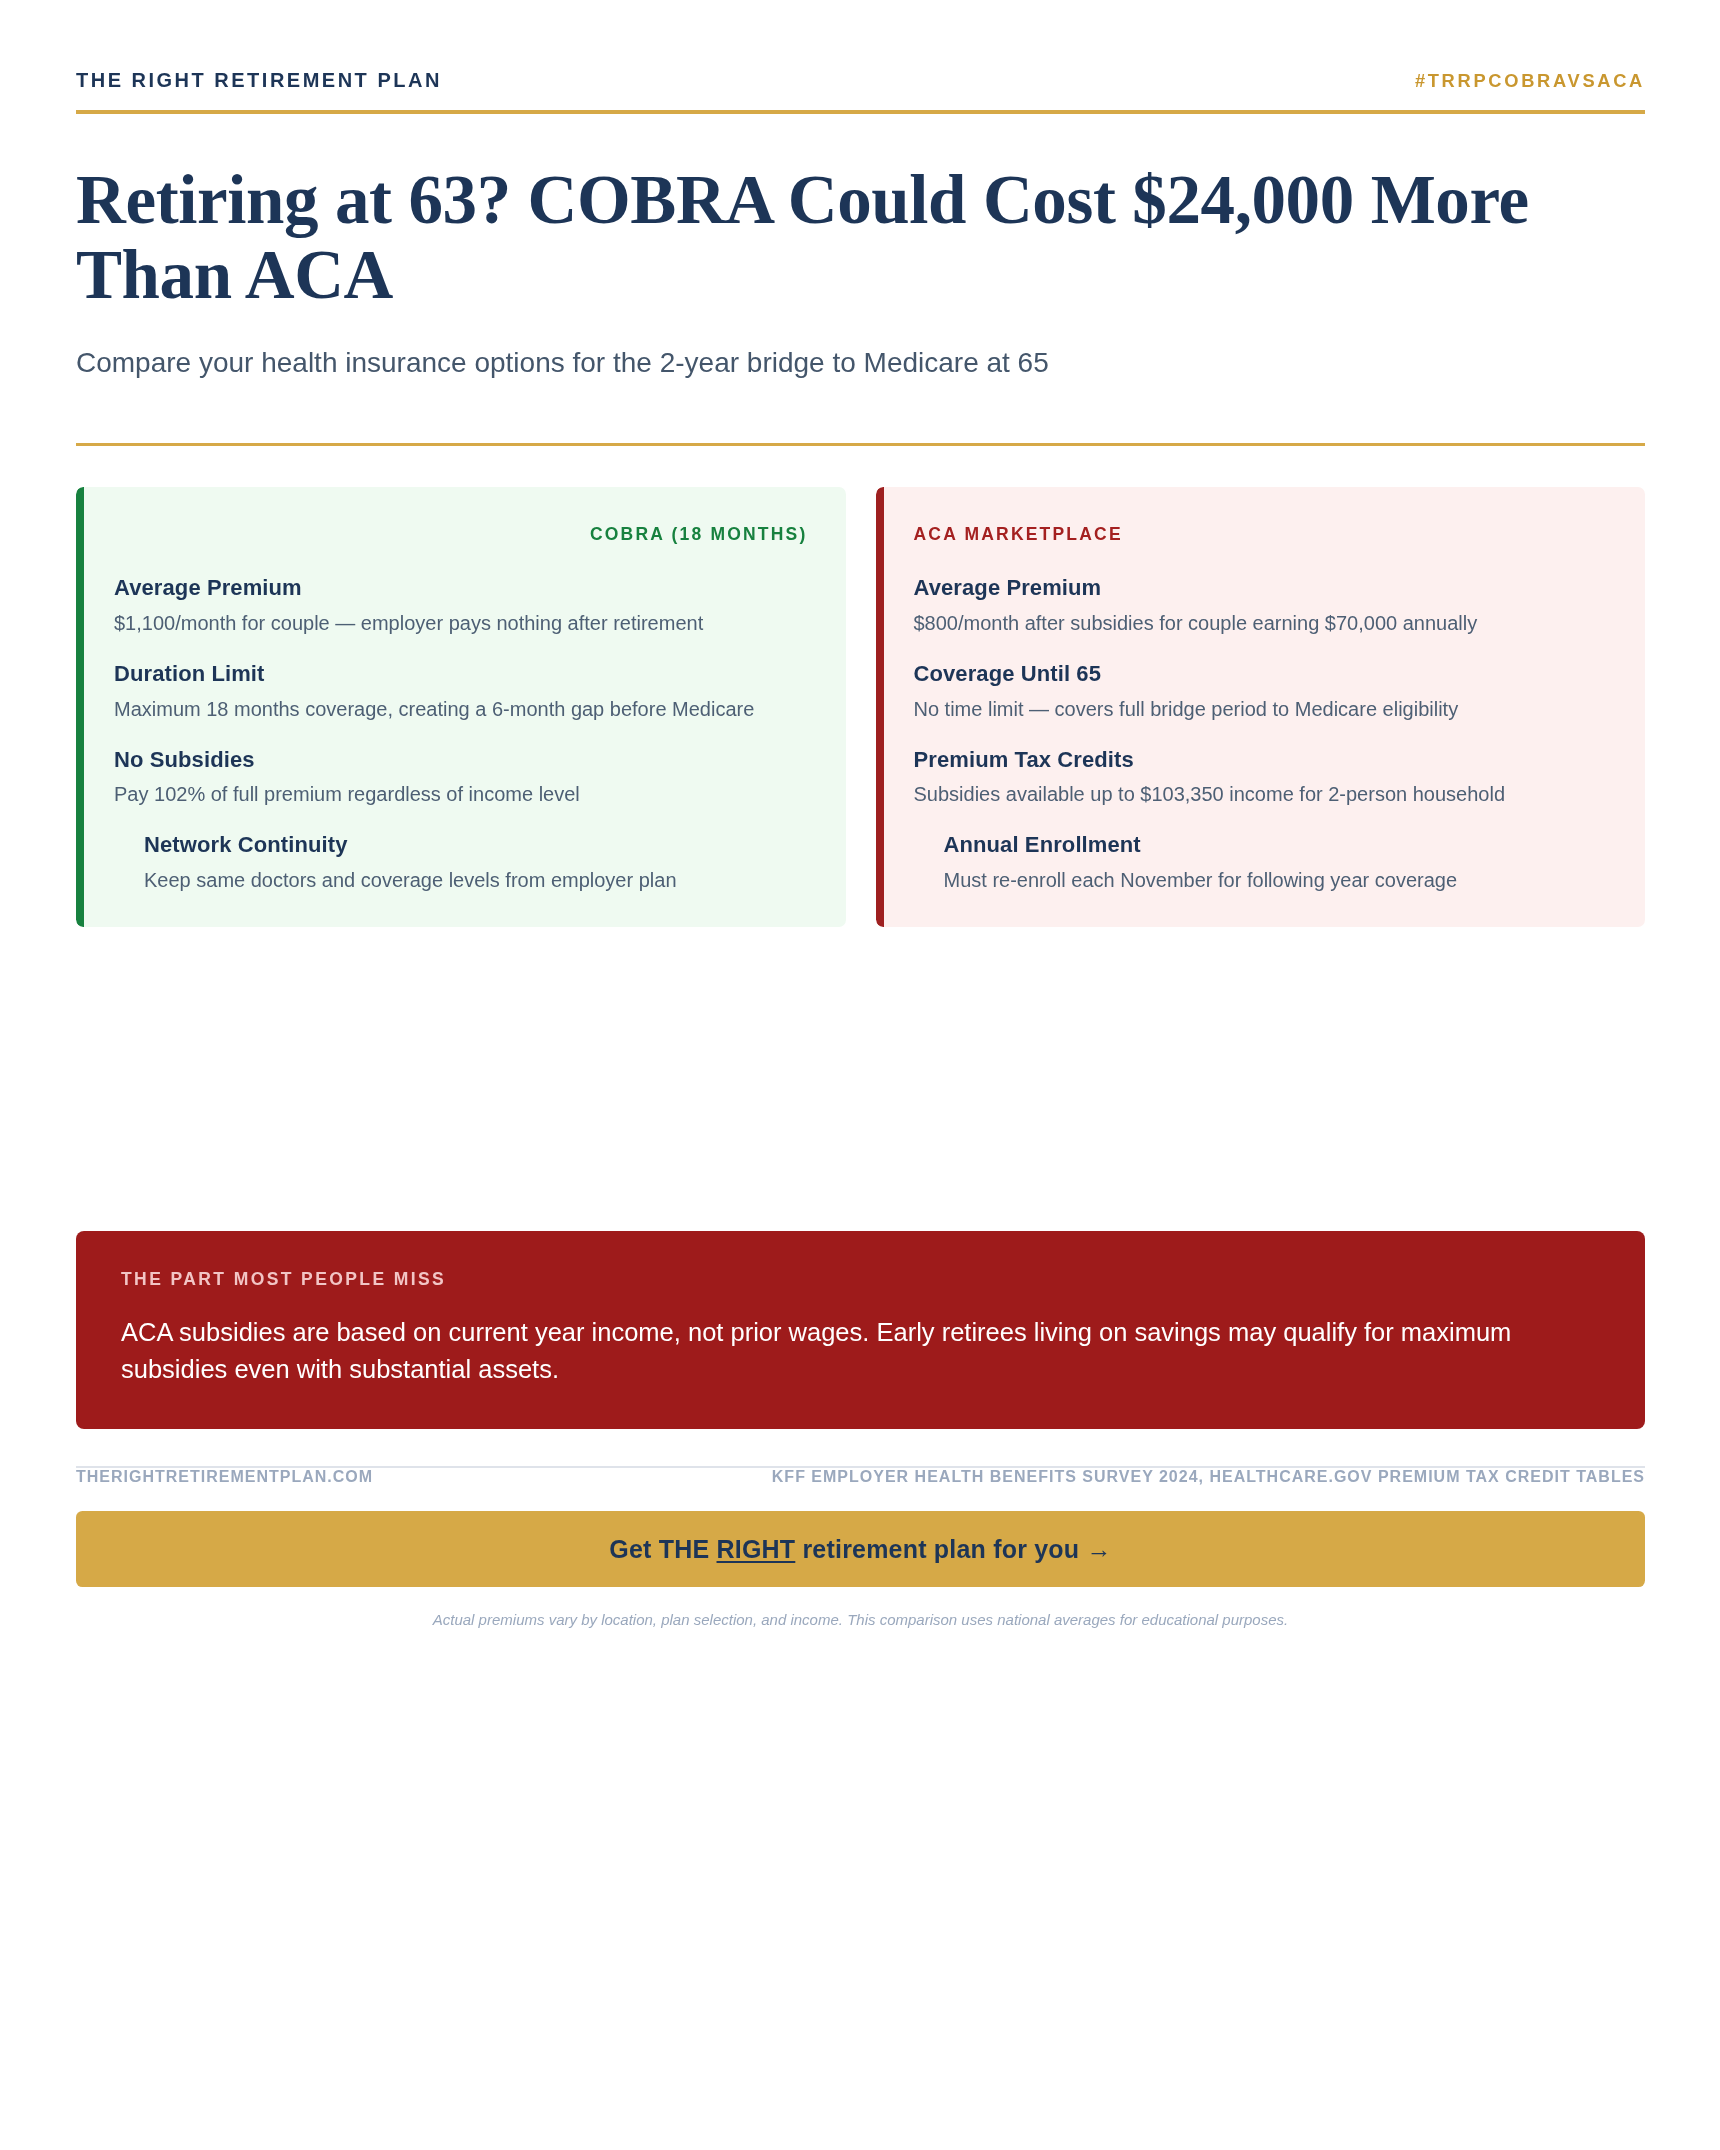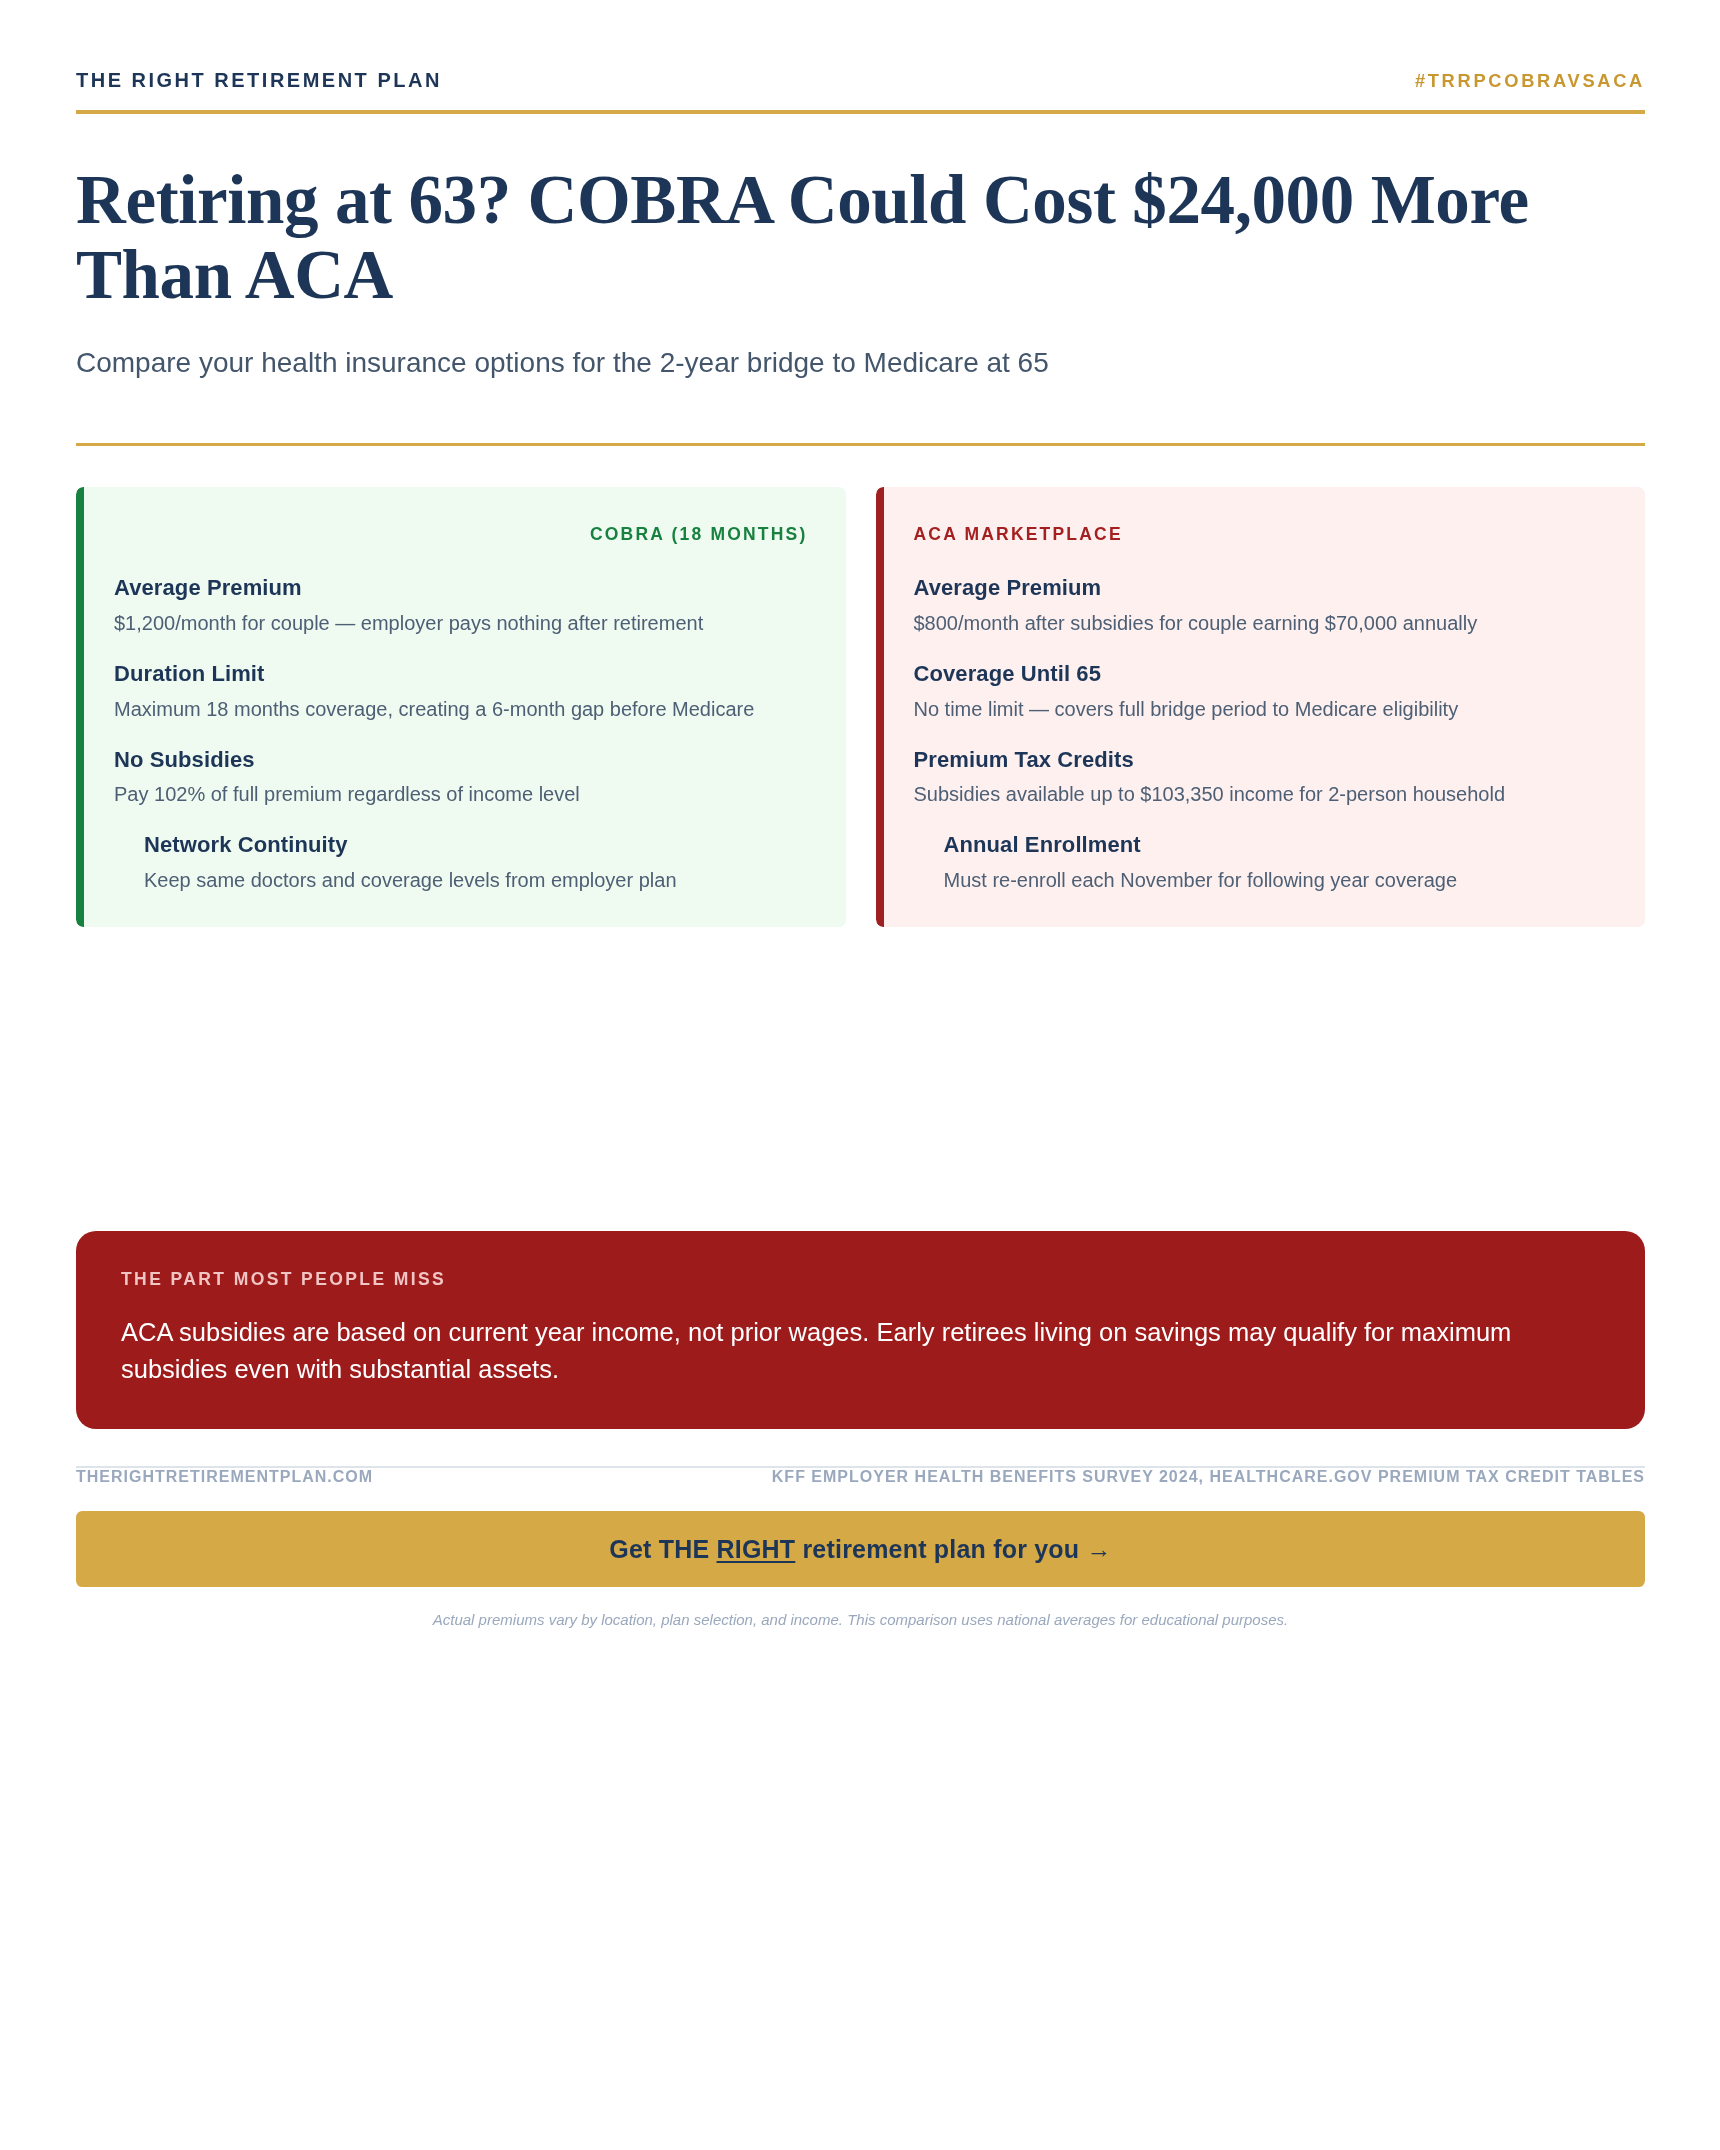--- a/index.html
+++ b/index.html
@@ -128,21 +128,21 @@
     line-height: 1.35;
     color: #4d5f74;
     font-weight: 400;
   }
 
   .spacer { flex: 1 1 auto; }
 
   
   .callout {
     background: #9e1b1b;
-    border-radius: 20px;
+    border-radius: 8px;
     padding: 38px 45px 41px 45px;
     color: #ffffff;
     margin-bottom: 37px;
   }
   .callout-eyebrow {
     font-size: 17.5px;
     font-weight: 700;
     letter-spacing: 2.4px;
     text-transform: uppercase;
     color: #f2c5c5;
@@ -220,21 +220,21 @@
 
   <div class="gold-rule-2"></div>
 
   <div class="cards">
 
     <div class="card card-cobra">
       <div class="card-eyebrow">COBRA (18 MONTHS)</div>
 
       <div class="feature">
         <div class="feature-title">Average Premium</div>
-        <div class="feature-desc">$1,200/month for couple — employer pays nothing after retirement</div>
+        <div class="feature-desc">$1,100/month for couple — employer pays nothing after retirement</div>
       </div>
       <div class="feature">
         <div class="feature-title">Duration Limit</div>
         <div class="feature-desc">Maximum 18 months coverage, creating a 6-month gap before Medicare</div>
       </div>
       <div class="feature">
         <div class="feature-title">No Subsidies</div>
         <div class="feature-desc">Pay 102% of full premium regardless of income level</div>
       </div>
       <div class="feature">

